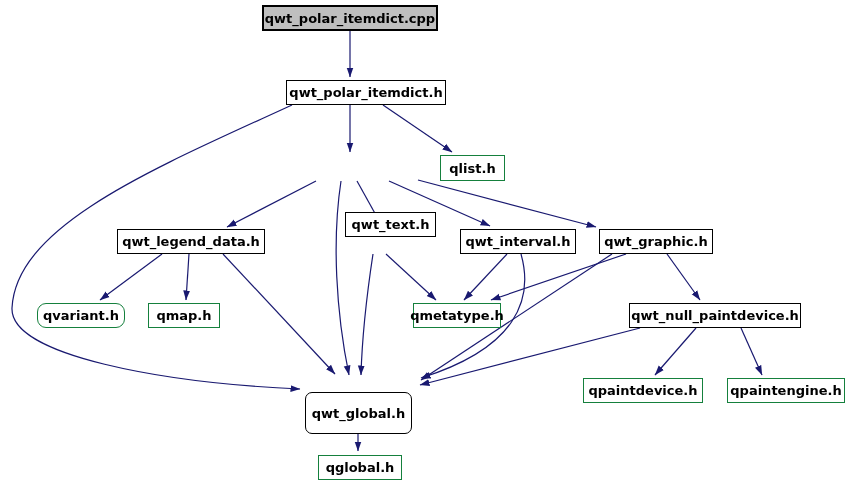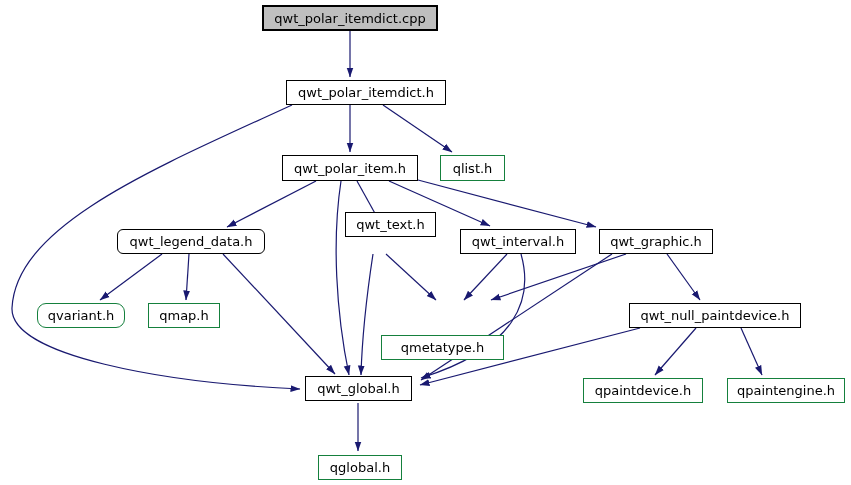--- a/index.html
+++ b/index.html
@@ -2,21 +2,21 @@
 <html><head>
 <meta charset="utf-8">
 <style>
   html,body{margin:0;padding:0;background:#ffffff;}
   #stage{position:relative;width:851px;height:485px;background:#ffffff;overflow:hidden;
          font-family:"DejaVu Sans","Liberation Sans",sans-serif;}
   #edges{position:absolute;left:0;top:0;}
   .edge{fill:none;stroke:#191970;stroke-width:1.2px;}
   .node{position:absolute;display:flex;align-items:center;justify-content:center;
         box-sizing:border-box;background:#ffffff;border:1.5px solid #000000;
-        font-size:13px;color:#000000;white-space:nowrap;line-height:1;}
+        font-size:13px;color:#000000;white-space:nowrap;line-height:1;font-weight:bold;}
   .node.main{background:#bfbfbf;border-width:2px;}
   .node.ext{border:1px solid #15803d;}
 </style>
 </head>
 <body>
 
 <div id="stage">
 
   <svg id="edges" width="851" height="485" viewBox="0 0 851 485">
     <defs>
@@ -54,41 +54,40 @@
     <path class="edge" marker-end="url(#arrow)" d="M741,328 L762,375"></path>
     <path class="edge" marker-end="url(#arrow)" d="M640,328 L420,385"></path>
 
     <path class="edge" marker-end="url(#arrow)" d="M358,403 L358,451"></path>
   </svg>
 
   <div class="node main" style="left:262px;top:5px;width:176px;height:26px;">qwt_polar_itemdict.cpp</div>
 
   <div class="node" style="left:270px;top:80px;width:160px;height:25px;margin-left:16px;">qwt_polar_itemdict.h</div>
 
-  <div class="node" style="left:282px;top:155px;width:136px;height:26px;">qwt_polar_item.h</div>
 
   <div class="node ext" style="left:440px;top:155px;width:65px;height:26px;">qlist.h</div>
 
-  <div class="node" style="left:117px;top:229px;width:148px;height:25px;border-radius:6px;">qwt_legend_data.h</div>
+  <div class="node" style="left:117px;top:229px;width:148px;height:25px;">qwt_legend_data.h</div>
 
   <div class="node" style="left:345px;top:212px;width:91px;height:25px;">qwt_text.h</div>
 
   <div class="node" style="left:460px;top:229px;width:116px;height:25px;">qwt_interval.h</div>
 
   <div class="node" style="left:599px;top:229px;width:114px;height:25px;">qwt_graphic.h</div>
 
   <div class="node ext" style="left:37px;top:303px;width:88px;height:25px;border-radius:9px;">qvariant.h</div>
 
   <div class="node ext" style="left:148px;top:303px;width:72px;height:25px;">qmap.h</div>
 
-  <div class="node ext" style="left:381px;top:303px;width:123px;height:25px;margin-top:32px;">qmetatype.h</div>
+  <div class="node ext" style="left:413px;top:303px;width:88px;height:25px;">qmetatype.h</div>
 
   <div class="node" style="left:629px;top:303px;width:172px;height:25px;">qwt_null_paintdevice.h</div>
 
   <div class="node ext" style="left:583px;top:378px;width:120px;height:25px;">qpaintdevice.h</div>
 
   <div class="node ext" style="left:727px;top:378px;width:118px;height:25px;">qpaintengine.h</div>
 
-  <div class="node" style="left:305px;top:376px;width:107px;height:25px;">qwt_global.h</div>
+  <div class="node" style="left:305px;top:392px;width:107px;height:42px;border-radius:7px;">qwt_global.h</div>
 
   <div class="node ext" style="left:318px;top:455px;width:84px;height:25px;text-align:right;">qglobal.h</div>
 
 </div>
 
 </body></html>

